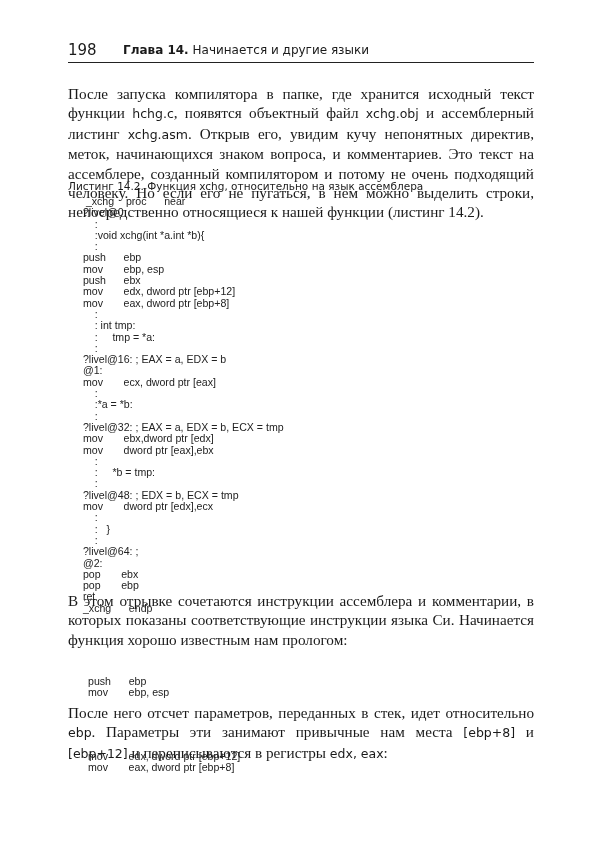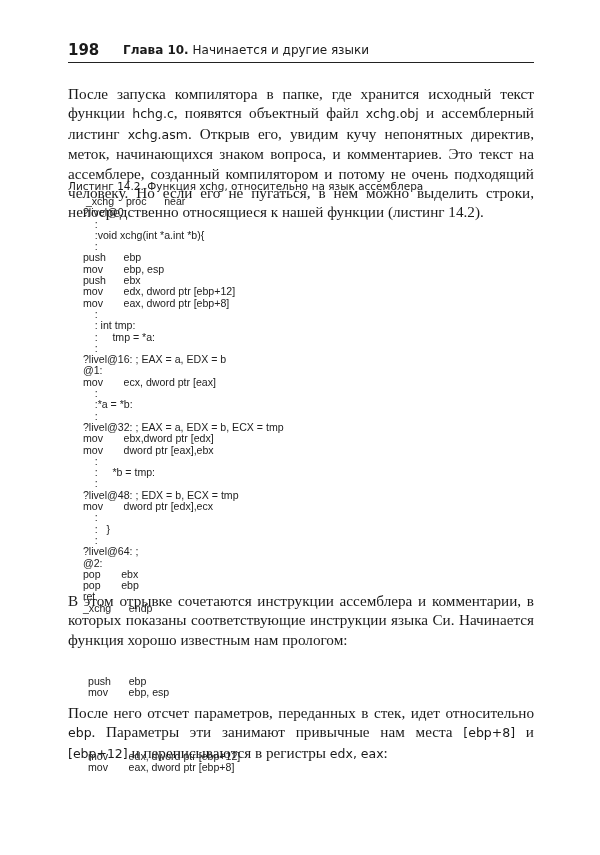--- a/index.html
+++ b/index.html
@@ -1,32 +1,32 @@
 <!DOCTYPE html>
 <html><head>
   <meta charset="utf-8">
   <style>
     html, body { margin: 0; padding: 0; background: #ffffff; }
     body { width: 600px; height: 855px; position: relative; overflow: hidden; color: #1a1a1a; }
     .header { position: absolute; left: 68px; top: 40px; width: 466px; height: 22px; border-bottom: 1.5px solid #222; }
-    .page-num { position: absolute; left: 0; top: 1px; font-family: "DejaVu Sans", sans-serif; font-weight: bold; font-size: 15px; }
+    .page-num { position: absolute; left: 0; top: 1px; font-family: "DejaVu Sans", sans-serif; font-weight: normal; font-size: 15px; }
     .chapter { position: absolute; left: 55px; top: 3px; font-family: "DejaVu Sans", sans-serif; font-size: 12px; }
     .chapter b { font-weight: bold; }
     .para { position: absolute; left: 68px; width: 466px; font-family: "Liberation Serif", serif; font-size: 15.2px; line-height: 19.4px; text-align: justify; }
     .mono-inline { font-family: "DejaVu Sans", sans-serif; font-size: 12.5px; }
     .caption { position: absolute; left: 68px; top: 180px; font-family: "DejaVu Sans", sans-serif; font-size: 10.5px; }
     .caption b { font-weight: normal; }
     .code { position: absolute; font-family: Liberation Sans, sans-serif; font-size: 10.6px; line-height: 11.3px; white-space: pre; color: #222; }
   </style>
 </head>
 <body>
 
 <div class="header">
   <span class="page-num">198</span>
-  <span class="chapter"><b>Глава 10.</b> <span>Начинается и другие языки</span></span>
+  <span class="chapter"><b>Глава 14.</b> <span>Начинается и другие языки</span></span>
 </div>
 
 <div class="para" style="top:84px;"><span>После запуска компилятора в папке, где хранится исходный текст функции </span><span class="mono-inline">hchg.c</span><span>, появятся объектный файл </span><span class="mono-inline">xchg.obj</span><span> и ассемблерный листинг </span><span class="mono-inline">xchg.asm</span><span>. Открыв его, увидим кучу непонятных директив, меток, начинающихся знаком вопроса, и комментариев. Это текст на ассемблере, созданный компилятором и потому не очень подходящий человеку. Но если его не пугаться, в нем можно выделить строки, непосредственно относящиеся к нашей функции (листинг 14.2).</span></div>
 
 <div class="caption"><b>Листинг 14.2.</b> <span>Функция xchg, относительно на язык ассемблера</span></div>
 
 <div class="code" style="left:80px; top:196px;">  _xchg    proc      near
  ?livel@0:
      :
      :void xchg(int *a.int *b){

